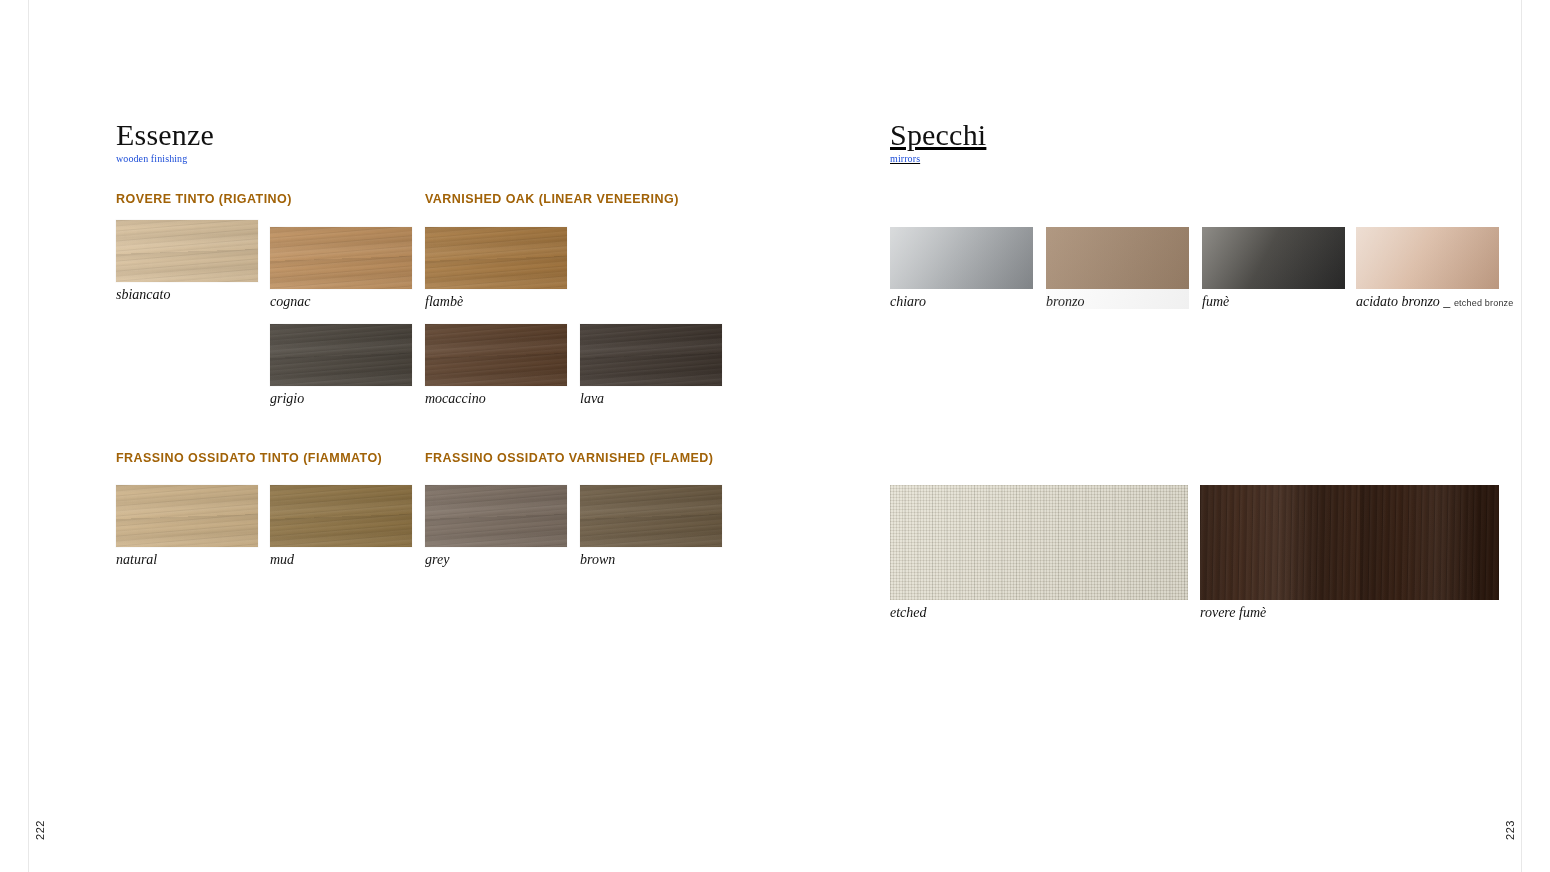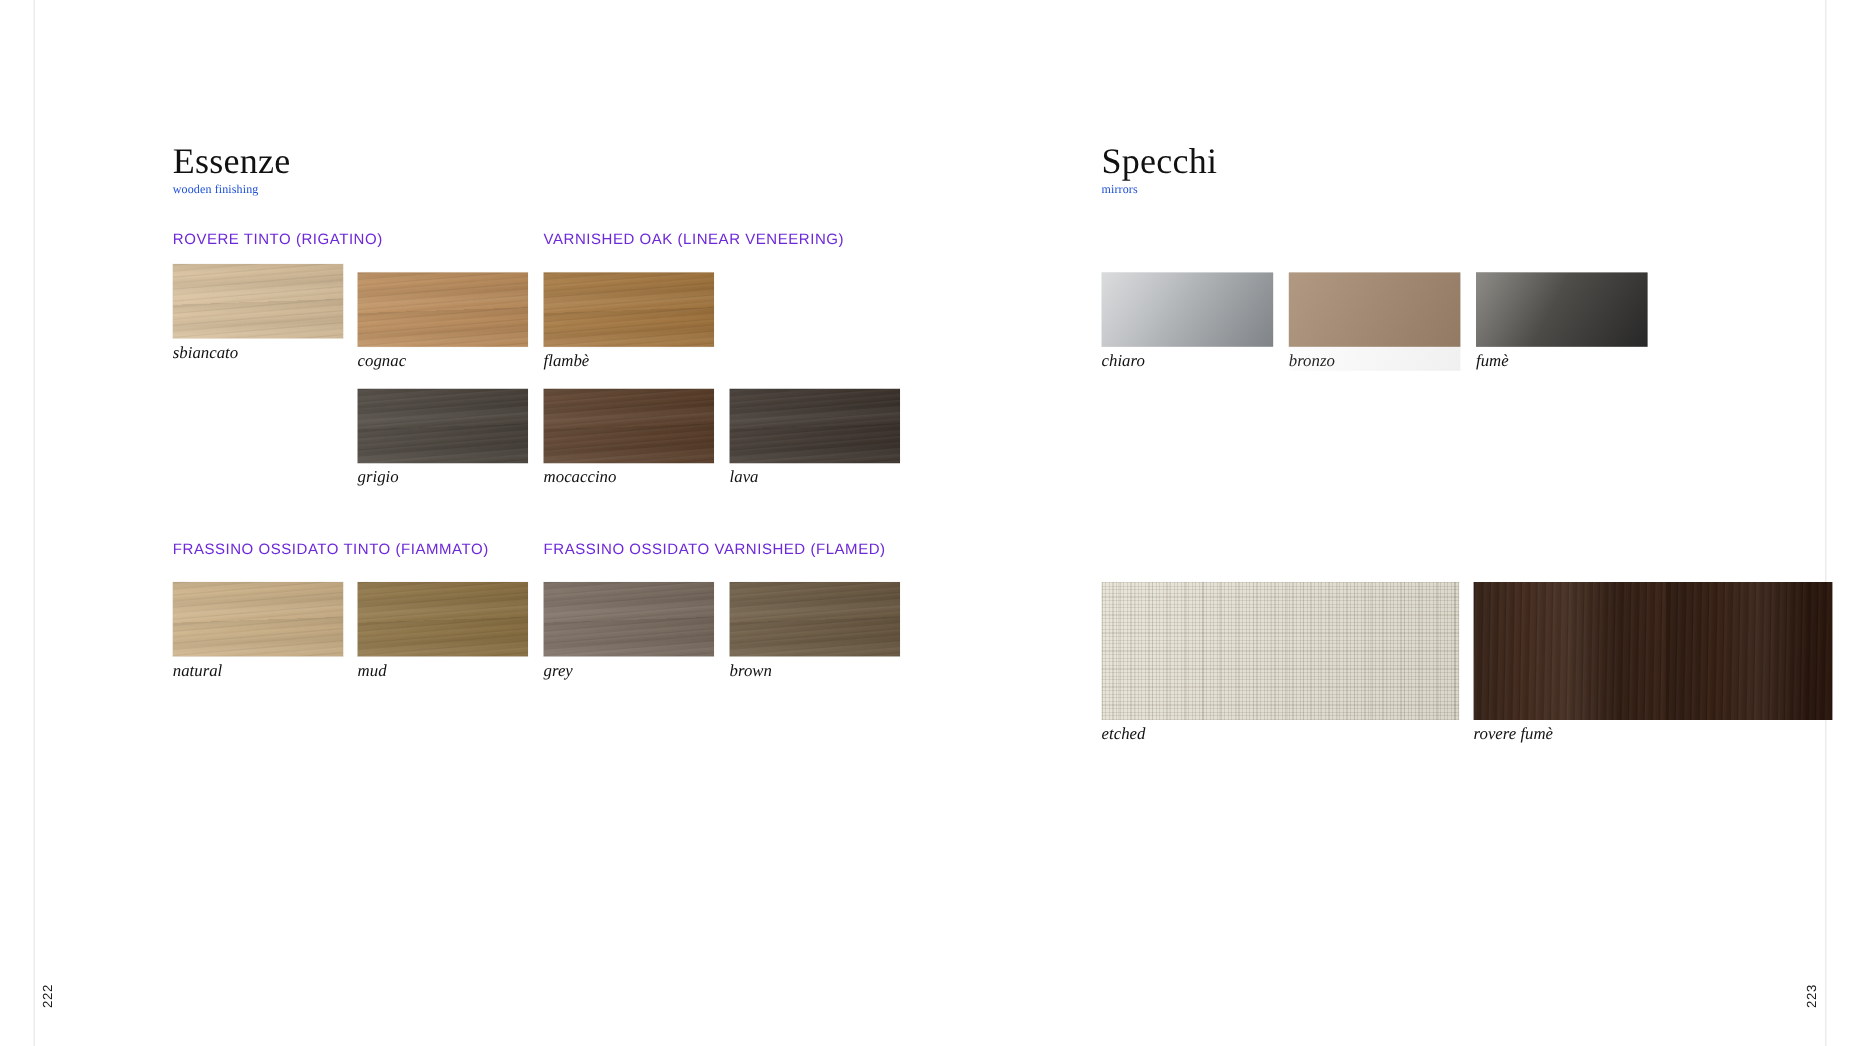--- a/index.html
+++ b/index.html
@@ -23,42 +23,42 @@
   .folio{
     position:absolute;bottom:36px;
     font-family:"Liberation Sans", sans-serif;
     font-size:11px;letter-spacing:.5px;color:#1a1a1a;
     transform:rotate(-90deg);transform-origin:center;
   }
   .folio.left{left:30px;}
   .folio.right{right:30px;}
 
   
-  .page{position:absolute;top:0;height:750px;margin-left:28px;}
+  .page{position:absolute;top:0;height:750px;}
   .page-left{left:116px;width:630px;}
   .page-right{left:890px;width:615px;}
 
   
   .sec-title{
     font-family:"Liberation Serif", serif;
     font-size:30px;font-weight:400;color:#111;
     letter-spacing:.2px;line-height:1;
     margin:0;
   }
   .sec-sub{
     font-family:"Liberation Serif", serif;
     font-size:10px;font-weight:400;color:#1d4ed8;
     letter-spacing:.1px;margin:4px 0 0 0;line-height:1;
   }
 
   
   .group-head{
     font-family:"Liberation Sans", sans-serif;
-    font-size:12.5px;letter-spacing:.45px;color:#6d28d9;
-    font-weight:400;white-space:nowrap;
+    font-size:12.5px;letter-spacing:.45px;color:#a16207;
+    font-weight:700;white-space:nowrap;
   }
   .sw{position:absolute;}
   .sw-chip{
     width:142px;height:62px;display:block;
     background-size:cover;background-position:center;
     box-shadow:0 0 0 0.5px rgba(0,0,0,.05);
   }
   .sw-label{
     font-family:"Liberation Serif", serif;
     font-style:italic;font-size:14px;color:#111;
@@ -211,37 +211,41 @@
       <span class="sw-label">grey</span>
     </div>
     <div class="sw" style="top:485px;left:464px;position:absolute;">
       <span class="sw-chip wood" id="c-brown" style="background: rgb(107, 90, 66);"></span>
       <span class="sw-label">brown</span>
     </div>
   </div>
 
   <div class="page page-right">
 
-    <div style="position:absolute;top:120px;left:0;">
+    <div style="position:absolute;top:120px;left:0;text-decoration:underline;">
       <h1 class="sec-title">Specchi</h1>
       <p class="sec-sub">mirrors</p>
     </div>
 
     <div class="sw" style="top:227px;left:0;position:absolute;">
       <span class="mirror-chip mirror" id="m-chiaro" style="background: linear-gradient(128deg, rgb(201, 204, 206) 0%, rgb(142, 146, 150) 100%);"></span>
       <span class="sw-label">chiaro</span>
     </div>
     <div class="sw" style="top:227px;left:156px;position:absolute;">
       <span class="mirror-chip flat" id="m-bronzo" style="background: linear-gradient(128deg, rgb(168, 141, 116) 0%, rgb(154, 128, 104) 100%);"></span>
       <span class="sw-label">bronzo</span>
     </div>
     <div class="sw" style="top:227px;left:312px;position:absolute;">
       <span class="mirror-chip mirror" id="m-fume" style="background: linear-gradient(128deg, rgb(93, 90, 83) 0%, rgb(44, 44, 44) 100%);"></span>
       <span class="sw-label">fumè</span>
     </div>
+    <div class="sw" style="top:227px;left:466px;position:absolute;">
+      <span class="mirror-chip mirror" id="m-acidato" style="background: linear-gradient(128deg, rgb(230, 208, 192) 0%, rgb(207, 168, 141) 100%);"></span>
+      <span class="sw-label"><span>acidato bronzo _</span> <span class="note">etched bronze</span></span>
+    </div>
 
 
     <div class="sw" style="top:485px;left:0;position:absolute;">
       <span class="inner-chip linen" id="i-setatex" style="width: 298px; background: rgb(221, 216, 198);"></span>
       <span class="sw-label">etched</span>
     </div>
     <div class="sw" style="top:485px;left:310px;position:absolute;">
       <span class="inner-chip wood wood-v" id="i-roverefume" style="width: 299px; background: rgb(58, 32, 18);"></span>
       <span class="sw-label">rovere fumè</span>
     </div>

